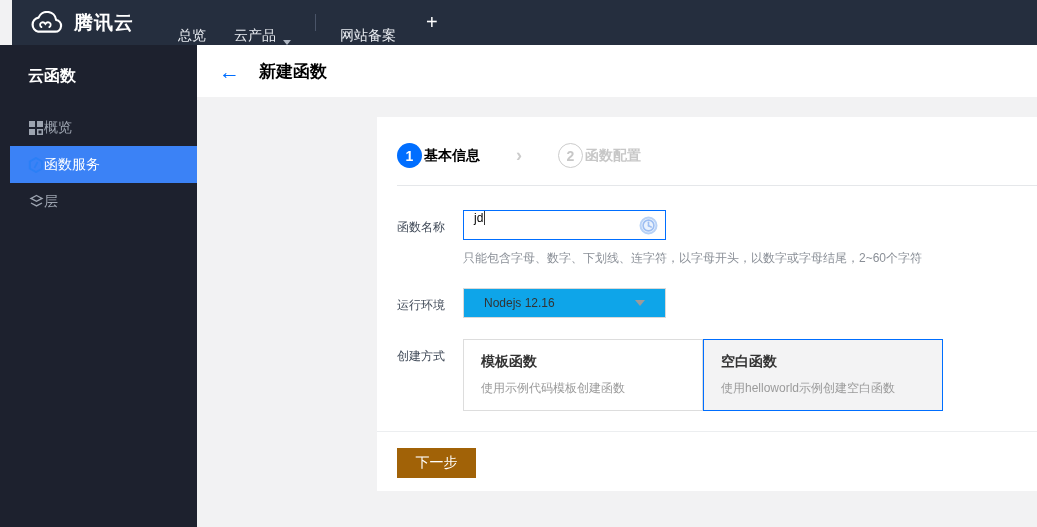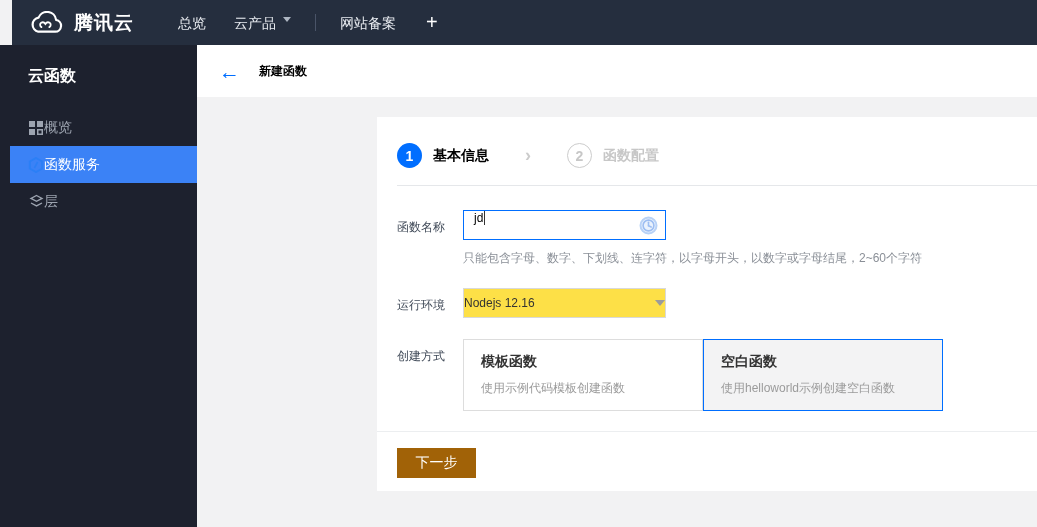--- a/index.html
+++ b/index.html
@@ -5,74 +5,74 @@
   * { margin:0; padding:0; box-sizing:border-box; }
   html,body { width:1037px; height:527px; overflow:hidden; }
   body { font-family:"Liberation Sans","DejaVu Sans",sans-serif; position:relative; background:#f2f2f3; }
 
   
   .topbar { position:absolute; top:0; left:12px; right:0; height:45px; background:#252e3e;
             display:flex; align-items:center; z-index:30; }
   .brand { display:flex; align-items:center; gap:11px; padding:0 18px; cursor:pointer; }
   .brand-text { color:#fff; font-size:19px; font-weight:bold; letter-spacing:1px; }
   .top-menu { display:flex; align-items:center; margin-left:12px; }
-  .top-menu-item { color:#e9ecf1; font-size:14px; padding:15px 14px; height:45px; display:flex;
-                   align-items:flex-start; cursor:pointer; gap:7px; }
+  .top-menu-item { color:#e9ecf1; font-size:14px; padding:0 14px; height:45px; display:flex;
+                   align-items:flex-end; cursor:pointer; gap:7px; }
   .caret-down { width:0; height:0; border-left:4px solid transparent; border-right:4px solid transparent;
                 border-top:5px solid #aeb6c2; margin-top:2px; }
   .top-divider { width:1px; height:17px; background:#4a5468; margin:0 10px; }
   .top-plus { color:#fff; font-size:20px; font-weight:normal; padding:0 16px; height:45px;
               display:flex; align-items:center; cursor:pointer; }
 
   
   .sidebar { position:absolute; top:45px; left:0; bottom:0; width:197px; background:#1d212e; z-index:20;padding-left:10px; }
   .sidebar-title { color:#fff; font-size:16px; font-weight:bold; padding:21px 18px 22px 18px; }
   .side-item { height:37px; display:flex; align-items:center; padding-left:18px;
                color:#9da4b0; font-size:14px; cursor:pointer; }
   .side-item.selected { background:#3b82f6; color:#fff; }
   .side-icon { width:16px; height:16px; display:flex; align-items:center; justify-content:center; }
 
   
   .page-header { position:absolute; left:197px; top:45px; right:0; height:52px; background:#fff;
                  display:flex; align-items:center; z-index:10; }
   .back-arrow { color:#006eff; font-size:21px; font-weight:bold; margin-left:22px; cursor:pointer; line-height:1; }
-  .page-title { font-size:12px; font-weight:bold; color:#000; margin-left:19px; }
+  .page-title { font-size:17px; font-weight:bold; color:#000; margin-left:19px; }
 
   
   .content { position:absolute; left:197px; top:97px; right:0; bottom:0; background:#f2f2f3; }
   .card { position:absolute; left:180px; top:20px; right:0; bottom:36px; background:#fff; }
   .card-inner { padding:26px 0 0 20px; }
 
   
   .steps { display:flex; align-items:center; }
   .step-circle { width:25px; height:25px; border-radius:50%; display:flex; align-items:center;
                  justify-content:center; font-size:14px; font-weight:bold; flex-shrink:0; }
   .step-circle.active { background:#006eff; color:#fff; }
   .step-circle.inactive { background:#fff; color:#c7c7c7; border:1px solid #ccc; }
-  .step-label { margin-left:11px; font-size:14px; font-weight:bold; }
+  .step-label { margin-left:2px; font-size:14px; font-weight:bold; }
   .step-label.active { color:#000; }
   .step-label.inactive { color:#c7c7c7; }
   .step-chevron { color:#ccc; font-size:18px; margin:0 36px; font-weight:bold; }
   .steps-divider { height:1px; background:#e5e7ea; margin-top:17px; margin-right:0; }
 
   
   .form { padding:24px 0 0 20px; }
   .form-row { display:flex; align-items:flex-start; }
   .form-label { width:66px; flex-shrink:0; font-size:12px; color:#404a58; padding-top:9px; }
   .input-wrap { width:203px; height:30px; border:1px solid #006eff; background:#fff;
                 display:flex; padding:0 28px 0 10px; position:relative; }
   .input-text { font-size:12px; color:#000; }
   .input-caret { display:inline-block; width:1px; height:14px; background:#333; margin-left:1px;
                  animation: blink 1s steps(1) infinite; }
   @keyframes blink { 50% { opacity:0; } }
   .input-icon { position:absolute; right:7px; top:5px; }
   .form-help { font-size:12px; color:#8a8f97; margin-top:10px; }
   .row-gap { height:21px; }
-  .select-box { width:203px; height:30px; border:1px solid #d9d9d9; background:#fde047; display:flex;
-                align-items:center; justify-content:space-between; padding:0 0; cursor:pointer; }
+  .select-box { width:203px; height:30px; border:1px solid #d9d9d9; background:#0ea5e9; display:flex;
+                align-items:center; justify-content:space-between; padding:0 20px; cursor:pointer; }
   .select-value { font-size:12px; color:#333; }
   .select-caret { width:0; height:0; border-left:5px solid transparent; border-right:5px solid transparent;
                   border-top:6px solid #9b9b9b; }
   .method-cards { display:flex;border-radius:25px; }
   .method-card { width:240px; height:72px; border:1px solid #ddd; background:#fff;
                  padding:13px 16px 0 17px; cursor:pointer; }
   .method-card.selected { border:1px solid #006eff; background:#f3f3f4; }
   .method-title { font-size:14px; font-weight:bold; color:#333; }
   .method-desc { font-size:12px; color:#9b9b9b; margin-top:9px; }
 

